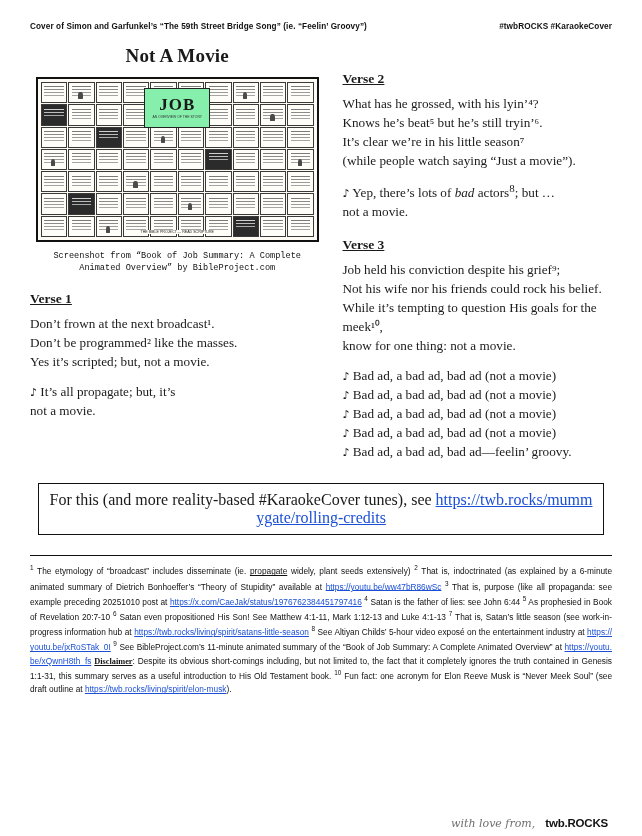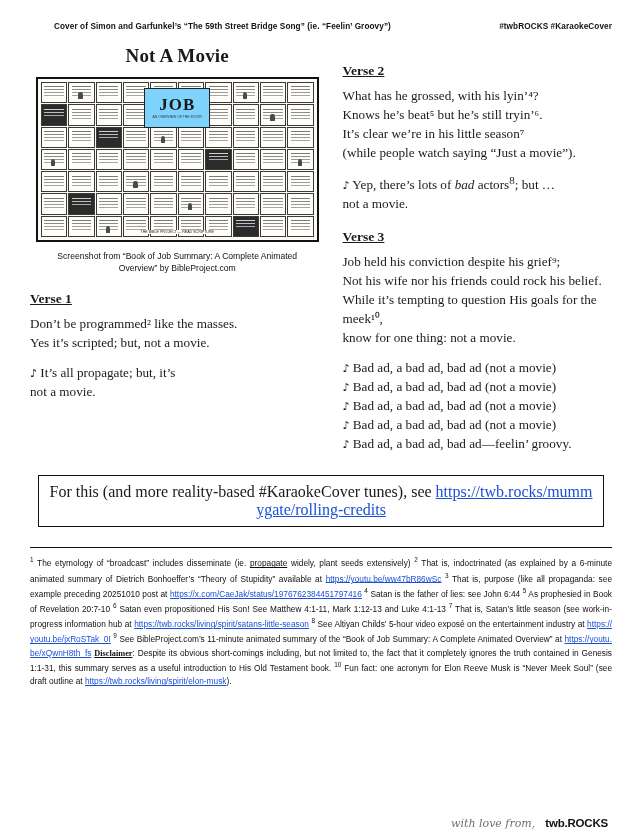--- a/index.html
+++ b/index.html
@@ -26,21 +26,20 @@
   .header {
     display: flex;
     justify-content: space-between;
     align-items: flex-start;
     font-family: "Liberation Sans", sans-serif;
     font-size: 8.2px;
     font-weight: bold;
     color: #111;
     letter-spacing: 0.1px;
     margin-bottom: 10px;
-    margin-left: 24px;
   }
   .header .right { white-space: nowrap; padding-left: 14px; }
   
   .cols {
     display: flex;
     gap: 18px;
   }
   .col-left { width: 295px; }
   .col-right { width: 270px; padding-top: 14px; }
 
@@ -94,21 +93,21 @@
     border-radius: 40% 40% 10% 10%;
     background: #4a4a4a;
   }
   .comic-title {
     position: absolute;
     left: 50%;
     transform: translateX(-50%);
     top: 6px;
     width: 66px;
     height: 40px;
-    background: #7dd3fc;
+    background: #86efac;
     border: 1.2px solid #222;
     display: flex;
     flex-direction: column;
     align-items: center;
     justify-content: center;
     z-index: 5;
   }
   .comic-title .big {
     font-family: "Liberation Serif", serif;
     font-weight: bold;
@@ -129,36 +128,36 @@
     bottom: 3px; left: 50%;
     transform: translateX(-50%);
     font-family: "Liberation Sans", sans-serif;
     font-size: 3.6px;
     color: #222;
     z-index: 5;
     background: #fffdf5;
     padding: 0 3px;
   }
   .caption {
-    font-family: Liberation Sans, sans-serif;
+    font-family: Liberation Mono, monospace;
     font-size: 8.6px;
     text-align: center;
     margin: 8px auto 0 auto;
     width: 250px;
     line-height: 1.45;
     color: #111;
   }
   
   .verse-head {
     font-size: 13.5px;
     font-weight: bold;
     text-decoration: underline;
     margin: 16px 0 7px 0;
   }
-  .col-right .verse-head:first-child { margin-top: 8px; }
+  .col-right .verse-head:first-child { margin-top: 16px; }
   .lyric {
     font-size: 13.2px;
     line-height: 1.44;
     margin: 0;
   }
   .chorus {
     font-size: 13.2px;
     line-height: 1.44;
     margin: 11px 0 0 0;
   }
@@ -314,20 +313,21 @@
             <div class="big">JOB</div>
             <div class="small">AN OVERVIEW OF THE STORY</div>
           </div>
           <div class="comic-banner">THE BIBLE PROJECT — READ SCRIPTURE</div>
         </div>
       </div>
 
       <div class="caption">Screenshot from “Book of Job Summary: A Complete Animated Overview” by BibleProject.com</div>
 
       <div class="verse-head">Verse 1</div>
+      <p class="lyric">Don’t frown at the next broadcast¹.</p>
       <p class="lyric">Don’t be programmed² like the masses.</p>
       <p class="lyric">Yes it’s scripted; but, not a movie.</p>
 
       <p class="chorus">
         <span class="note">♪</span>
         <span>It’s all propagate; but, it’s</span><br>
         <span>not a movie.</span>
       </p>
     </div>
 

